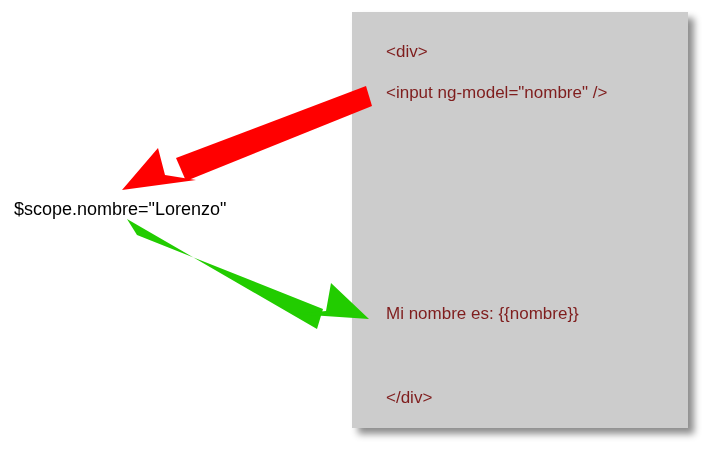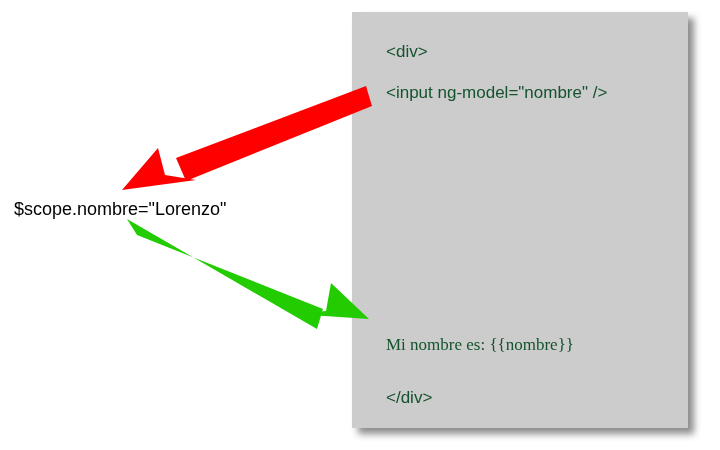--- a/index.html
+++ b/index.html
@@ -24,29 +24,29 @@
     left: 352px;
     top: 12px;
     width: 336px;
     height: 416px;
     background: #cccccc;
     box-shadow: 6px 6px 7px rgba(0, 0, 0, 0.45);
   }
   .code-line {
     position: absolute;
     left: 34px;
-    color: #14532d;
+    color: #7f1d1d;
     font-family: "Liberation Sans", sans-serif;
     font-size: 17px;
     line-height: 20px;
     white-space: nowrap;
   }
   .line-div-open    { top: 30px; }
   .line-input       { top: 71px; }
-  .line-expression  { top: 323px; font-family: Liberation Serif, serif; }
+  .line-expression  { top: 292px; }
   .line-div-close   { top: 376px; }
 
   
   .scope-label {
     position: absolute;
     left: 14px;
     top: 198px;
     color: #000000;
     font-family: "Liberation Sans", sans-serif;
     font-size: 18px;

